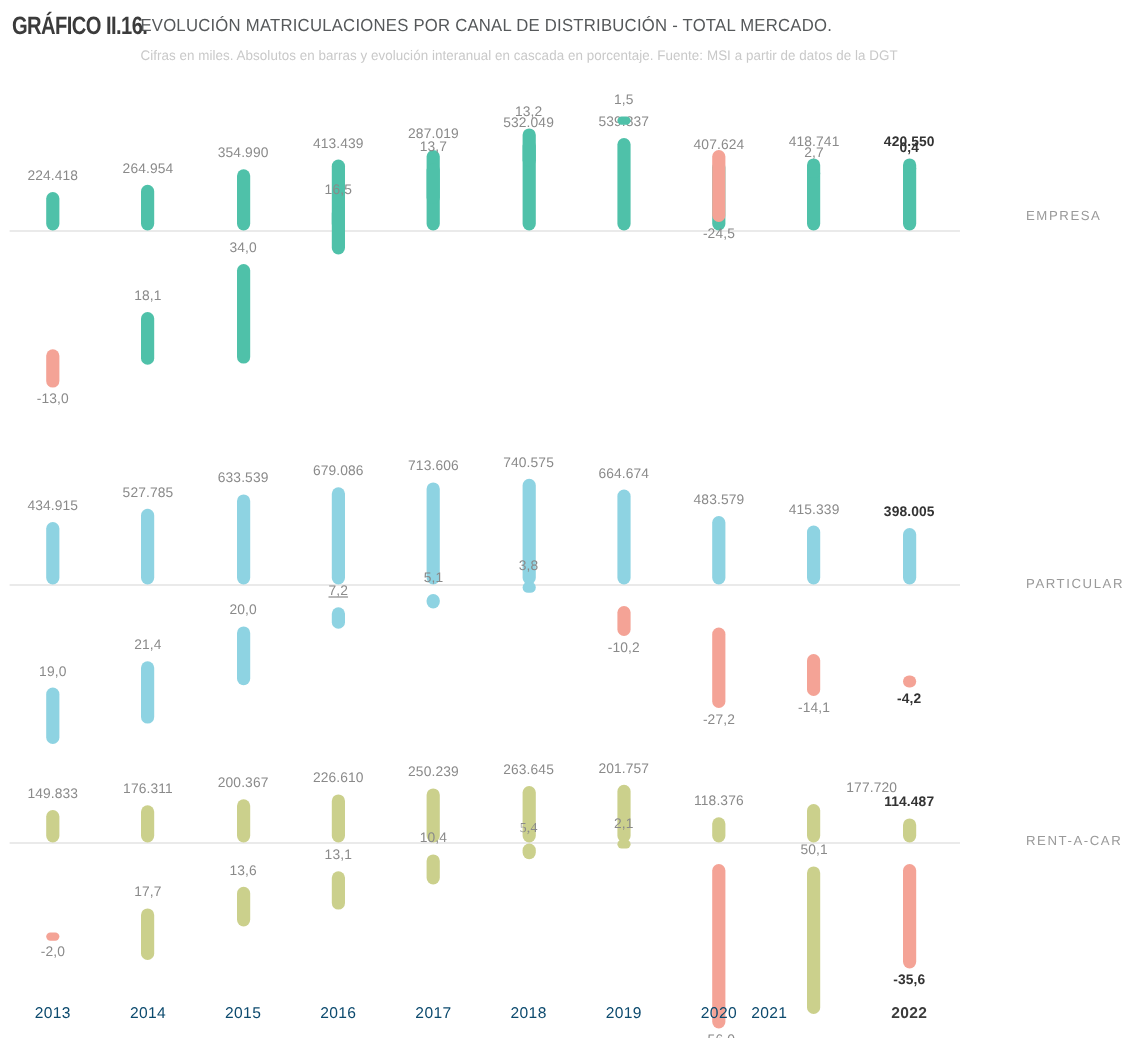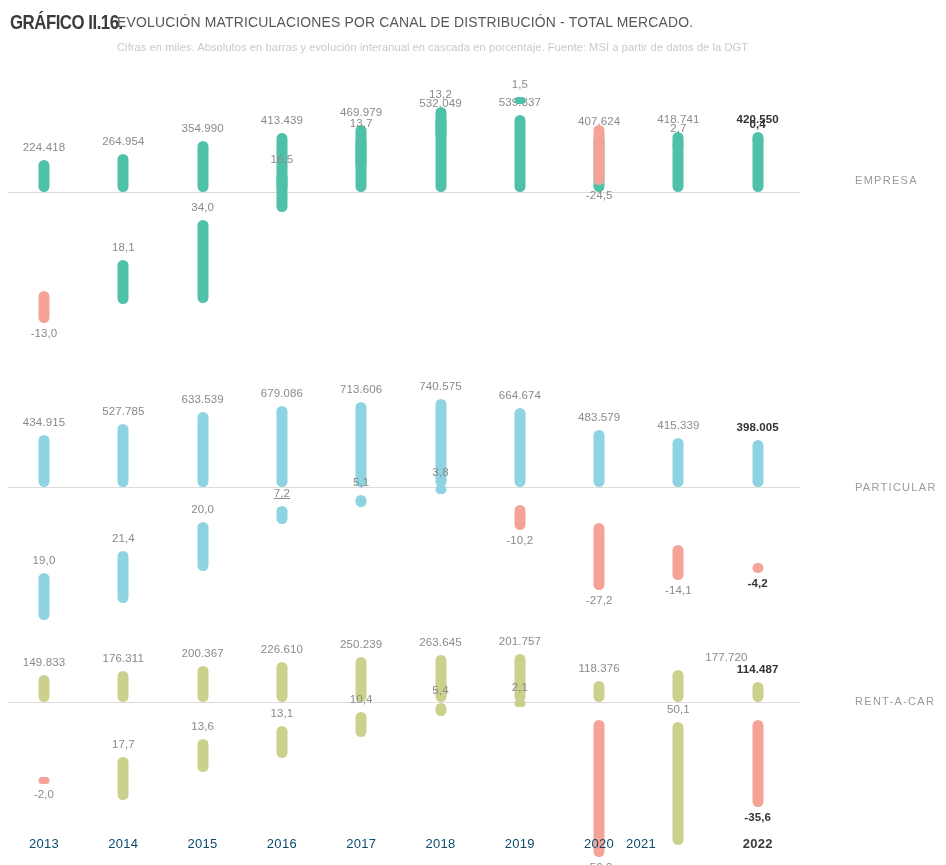--- a/index.html
+++ b/index.html
@@ -105,21 +105,21 @@
       <div class="val-label" style="left: 123.3px; top: 241px;">18,1</div>
       <div class="bar" style="left: 202.6px; top: 141.366px; height: 50.6342px; background: rgb(79, 193, 169);"></div>
       <div class="val-label" style="left: 202.6px; top: 122.366px;">354.990</div>
       <div class="seg" style="left: 202.6px; top: 220px; height: 83.3px; background: rgb(79, 193, 169);"></div>
       <div class="val-label" style="left: 202.6px; top: 201px;">34,0</div>
       <div class="bar" style="left: 281.9px; top: 133.029px; height: 58.9711px; background: rgb(79, 193, 169);"></div>
       <div class="val-label" style="left: 281.9px; top: 114.029px;">413.439</div>
       <div class="seg" style="left: 281.9px; top: 172px; height: 40.425px; background: rgb(79, 193, 169);"></div>
       <div class="val-label" style="left: 281.9px; top: 153px;">16,5</div>
       <div class="bar" style="left: 361.2px; top: 124.964px; height: 67.0358px; background: rgb(79, 193, 169);"></div>
-      <div class="val-label" style="left: 361.2px; top: 105.964px;">469.979</div>
+      <div class="val-label" style="left: 361.2px; top: 105.964px;">287.019</div>
       <div class="seg" style="left: 361.2px; top: 136px; height: 33.565px; background: rgb(79, 193, 169);"></div>
       <div class="val-label" style="left: 361.2px; top: 117px;">13,7</div>
       <div class="bar" style="left: 440.5px; top: 116.111px; height: 75.8892px; background: rgb(79, 193, 169);"></div>
       <div class="val-label" style="left: 440.5px; top: 97.1108px;">532.049</div>
       <div class="seg" style="left: 440.5px; top: 107px; height: 32.34px; background: rgb(79, 193, 169);"></div>
       <div class="val-label" style="left: 440.5px; top: 88px;">13,2</div>
       <div class="bar" style="left: 519.8px; top: 115px; height: 77px; background: rgb(79, 193, 169);"></div>
       <div class="val-label" style="left: 519.8px; top: 96px;">539.837</div>
       <div class="seg" style="left: 519.8px; top: 97px; height: 7px; background: rgb(79, 193, 169);"></div>
       <div class="val-label" style="left: 519.8px; top: 78px;">1,5</div>
@@ -199,21 +199,21 @@
       <div class="val-label" style="left: 281.9px; top: 642.608px;">226.610</div>
       <div class="seg" style="left: 281.9px; top: 726px; height: 32.095px; background: rgb(203, 208, 140);"></div>
       <div class="val-label" style="left: 281.9px; top: 707px;">13,1</div>
       <div class="bar" style="left: 361.2px; top: 657.396px; height: 44.6037px; background: rgb(203, 208, 140);"></div>
       <div class="val-label" style="left: 361.2px; top: 638.396px;">250.239</div>
       <div class="seg" style="left: 361.2px; top: 712px; height: 25.48px; background: rgb(203, 208, 140);"></div>
       <div class="val-label" style="left: 361.2px; top: 693px;">10,4</div>
       <div class="bar" style="left: 440.5px; top: 655.007px; height: 46.9933px; background: rgb(203, 208, 140);"></div>
       <div class="val-label" style="left: 440.5px; top: 636.007px;">263.645</div>
       <div class="seg" style="left: 440.5px; top: 703px; height: 13.23px; background: rgb(203, 208, 140);"></div>
-      <div class="val-label" style="left: 440.5px; top: 684px;">5,4</div>
+      <div class="val-label" style="left: 440.5px; top: 684px; font-family: Liberation Serif, serif;">5,4</div>
       <div class="bar" style="left: 519.8px; top: 654px; height: 48px; background: rgb(203, 208, 140);"></div>
       <div class="val-label" style="left: 519.8px; top: 635px;">201.757</div>
       <div class="seg" style="left: 519.8px; top: 700px; height: 7px; background: rgb(203, 208, 140);"></div>
       <div class="val-label" style="left: 519.8px; top: 681px;">2,1</div>
       <div class="bar" style="left: 599.1px; top: 680.9px; height: 21.0999px; background: rgb(203, 208, 140);"></div>
       <div class="val-label" style="left: 599.1px; top: 661.9px;">118.376</div>
       <div class="seg" style="left: 599.1px; top: 720px; height: 137.2px; background: rgb(244, 163, 150);"></div>
       <div class="val-label" style="left: 599.1px; top: 861.2px;">-56,0</div>
       <div class="bar" style="left: 678.4px; top: 670.322px; height: 31.6776px; background: rgb(203, 208, 140);"></div>
       <div class="val-label" style="left: 678.4px; top: 651.322px; margin-left: 48px;">177.720</div>

